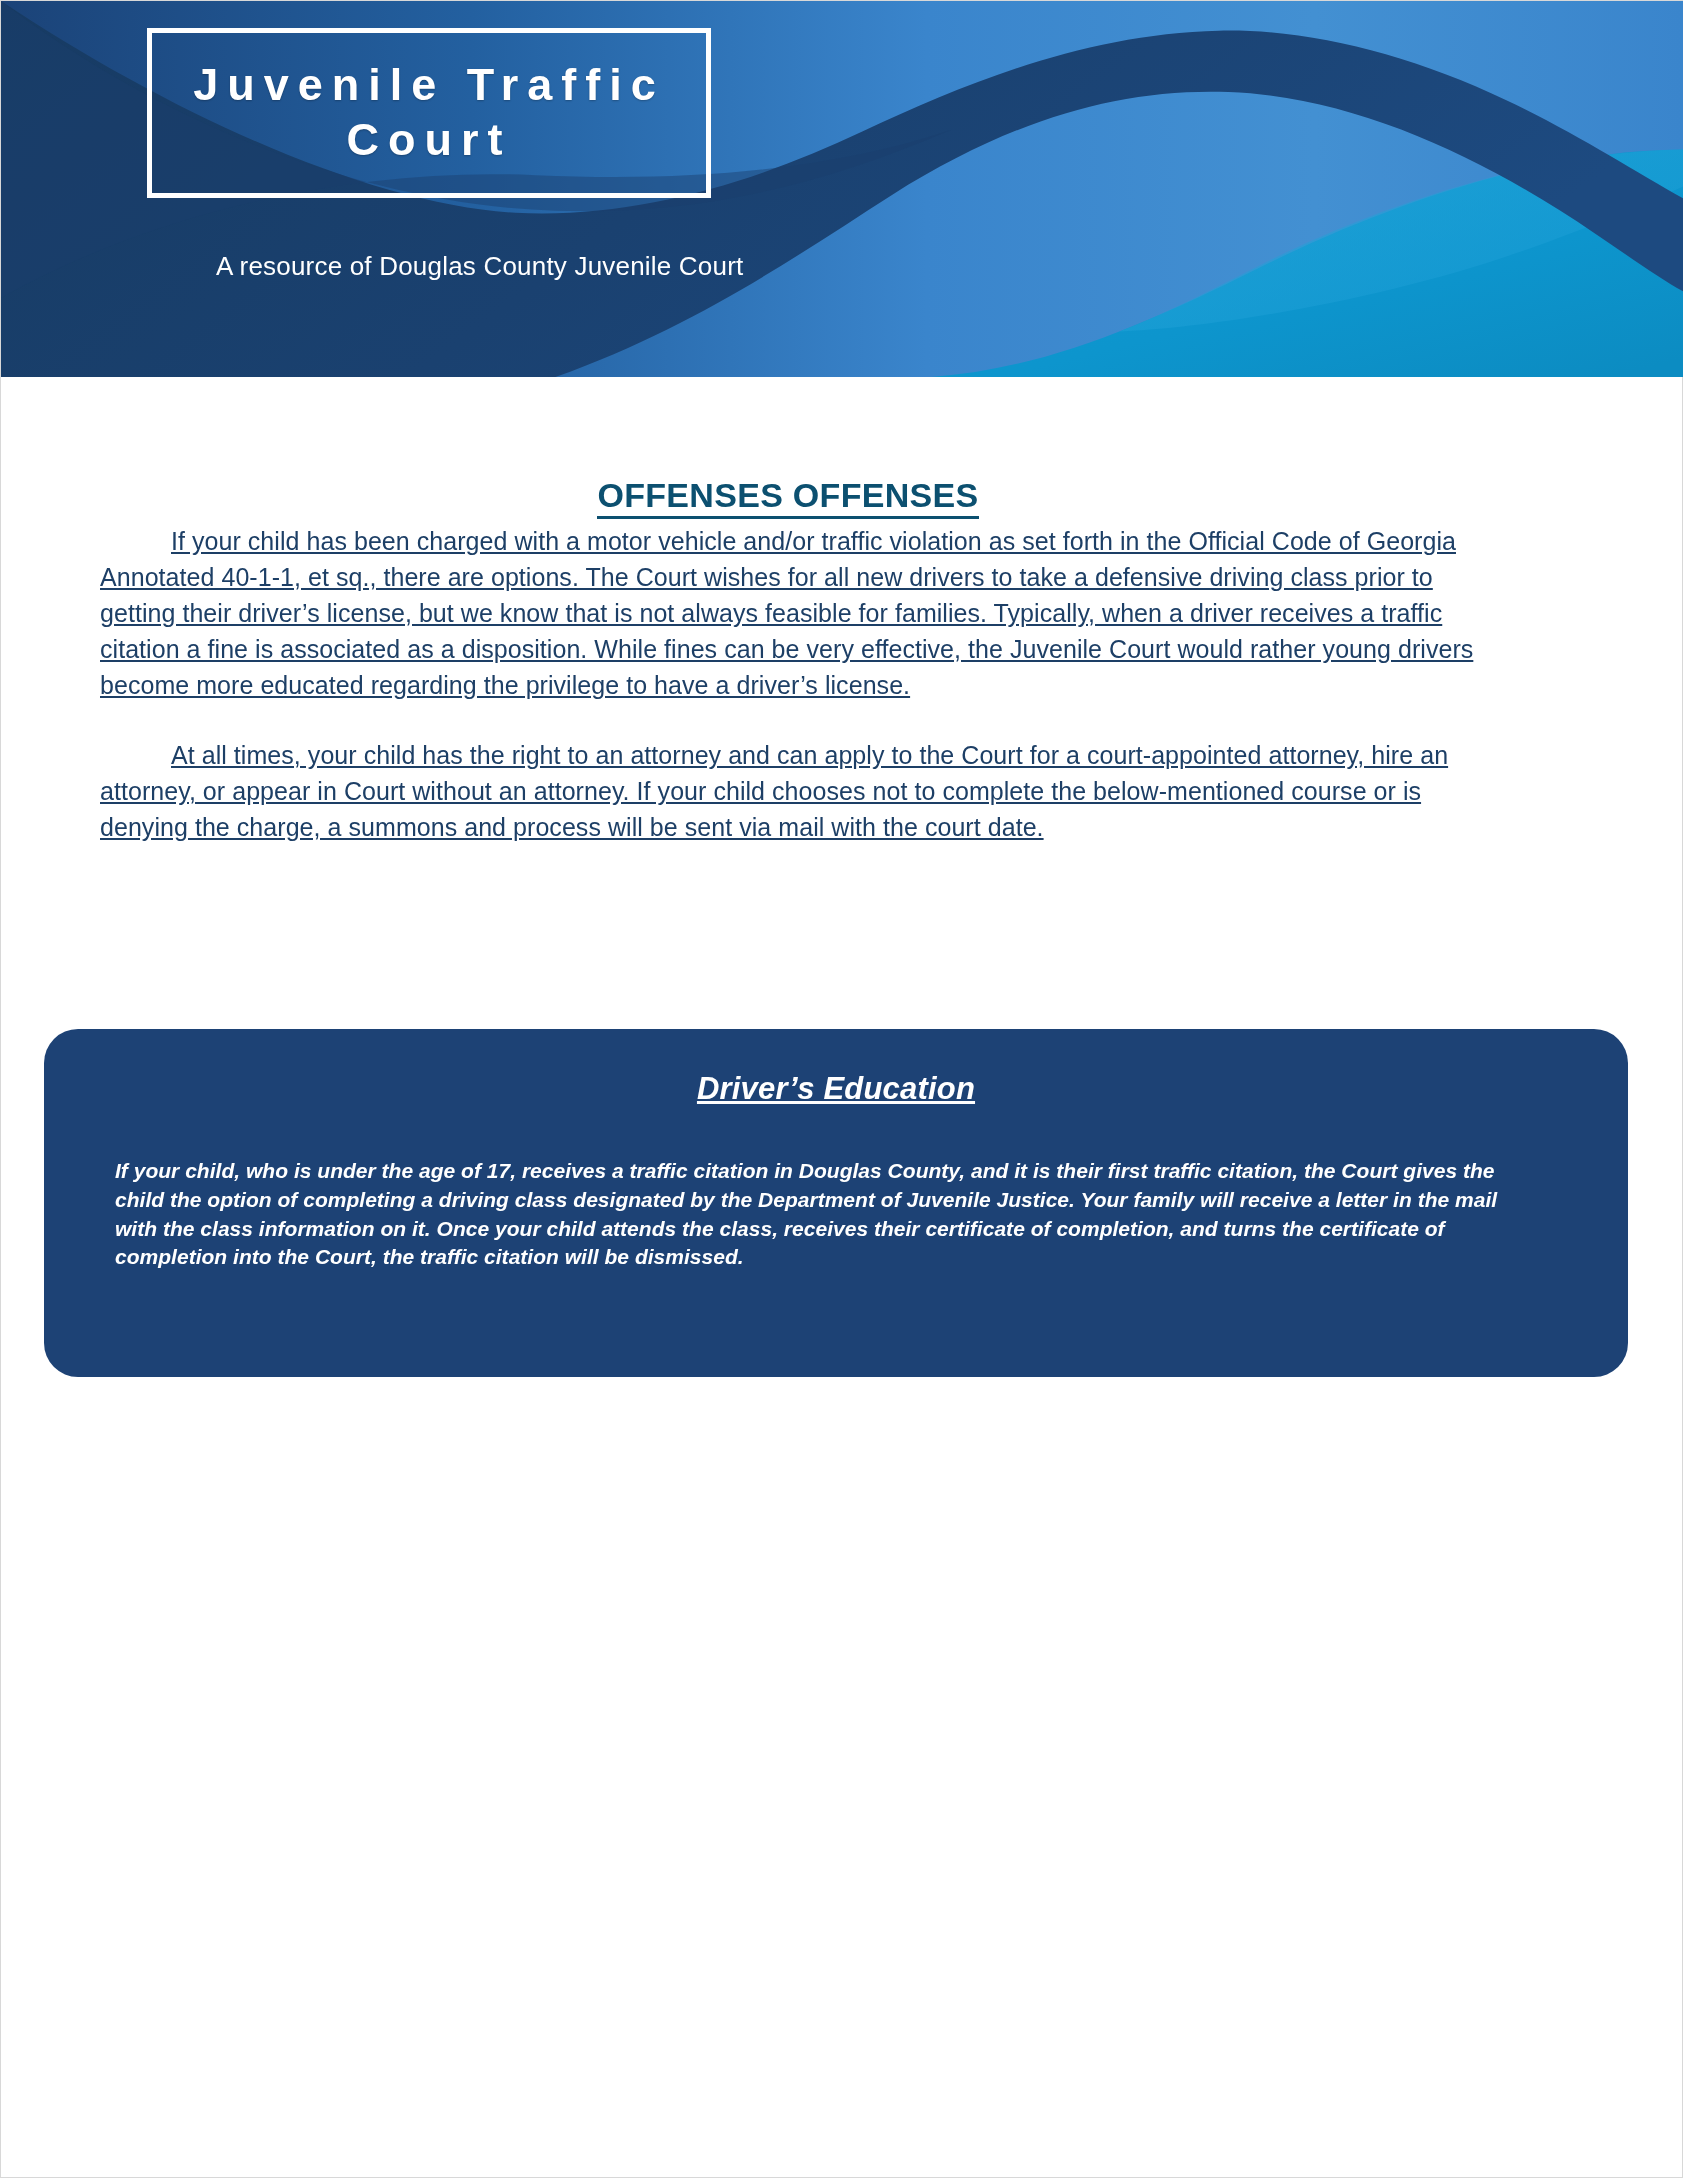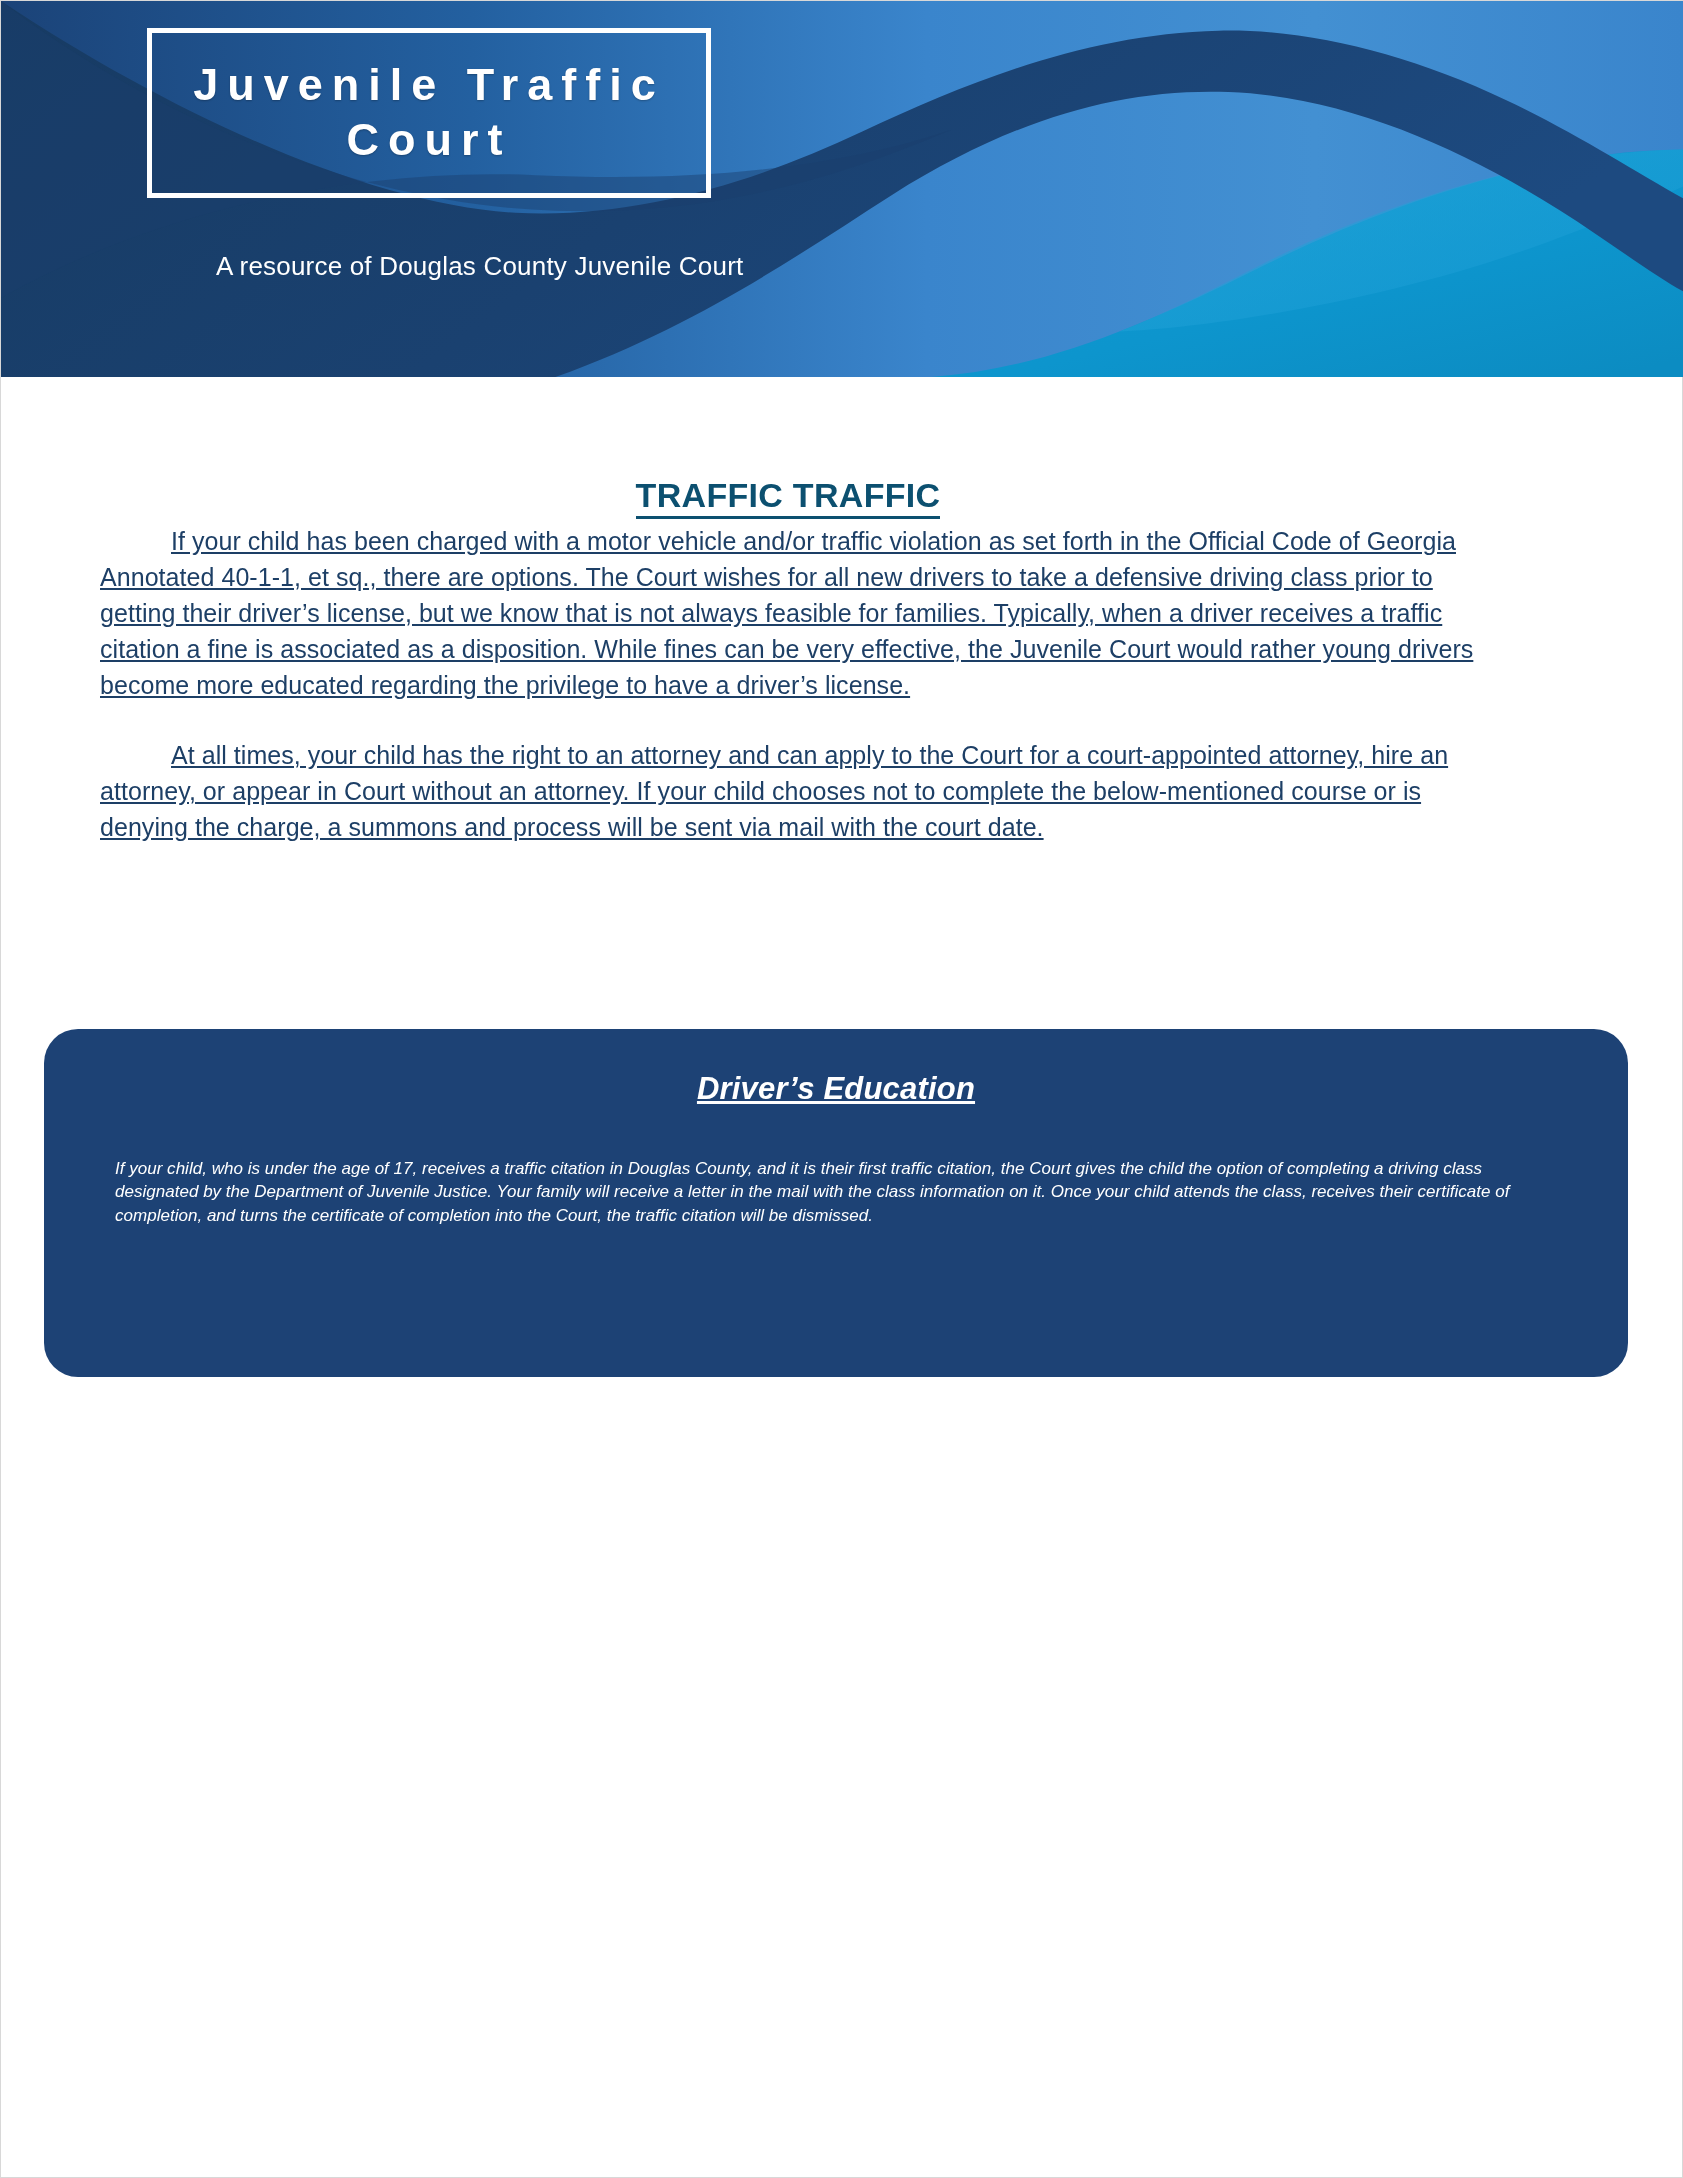--- a/index.html
+++ b/index.html
@@ -138,22 +138,22 @@
     font-weight: bold;
     font-style: italic;
     text-align: center;
     margin: 0 0 50px 0;
     letter-spacing: 0.2px;
     text-decoration: underline;
   }
   .callout-body {
     color: #ffffff;
     font-family: "Liberation Sans", sans-serif;
-    font-size: 17px;
-    font-weight: normal;
+    font-size: 21px;
+    font-weight: bold;
     font-style: italic;
     line-height: 1.37;
     text-align: left;
     margin: 0;
     padding: 0 32px 0 10px;
     letter-spacing: 0.02px;
   }
 </style>
 </head>
 <body>
@@ -200,21 +200,21 @@
       <h1 class="title-text">Juvenile Traffic
 Court</h1>
     </div>
 
     <p class="subtitle">A resource of Douglas County Juvenile Court</p>
   </div>
 
   <div class="content">
 
     <h2 class="section-heading">
-      <span class="u">TRAFFIC TRAFFIC</span>
+      <span class="u">OFFENSES OFFENSES</span>
     </h2>
 
     <p class="body-para">If your child has been charged with a motor vehicle and/or traffic violation as set forth in the Official Code of Georgia Annotated 40-1-1, et sq., there are options. The Court wishes for all new drivers to take a defensive driving class prior to getting their driver’s license, but we know that is not always feasible for families. Typically, when a driver receives a traffic citation a fine is associated as a disposition. While fines can be very effective, the Juvenile Court would rather young drivers become more educated regarding the privilege to have a driver’s license.</p>
 
     <p class="body-para last">At all times, your child has the right to an attorney and can apply to the Court for a court-appointed attorney, hire an attorney, or appear in Court without an attorney. If your child chooses not to complete the below-mentioned course or is denying the charge, a summons and process will be sent via mail with the court date.</p>
 
   </div>
 
   <div class="callout">
     <div class="callout-title">Driver’s Education</div>

